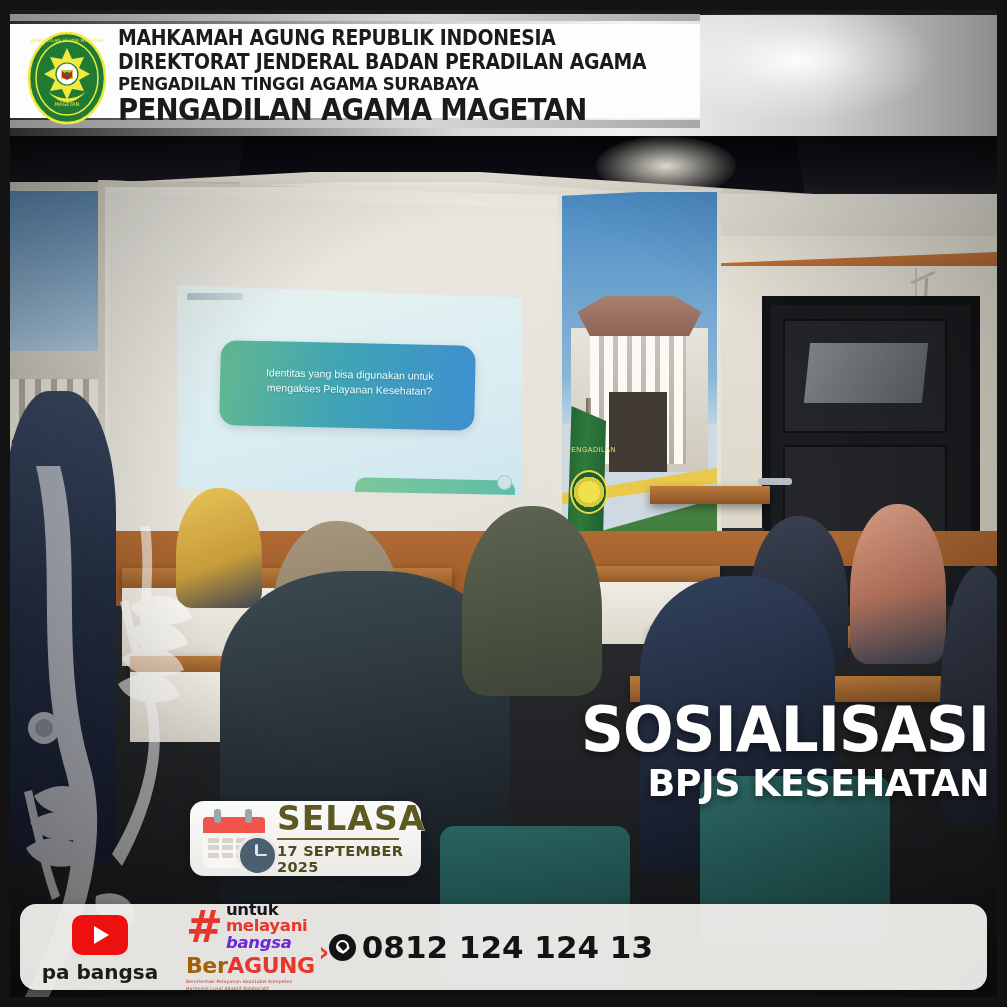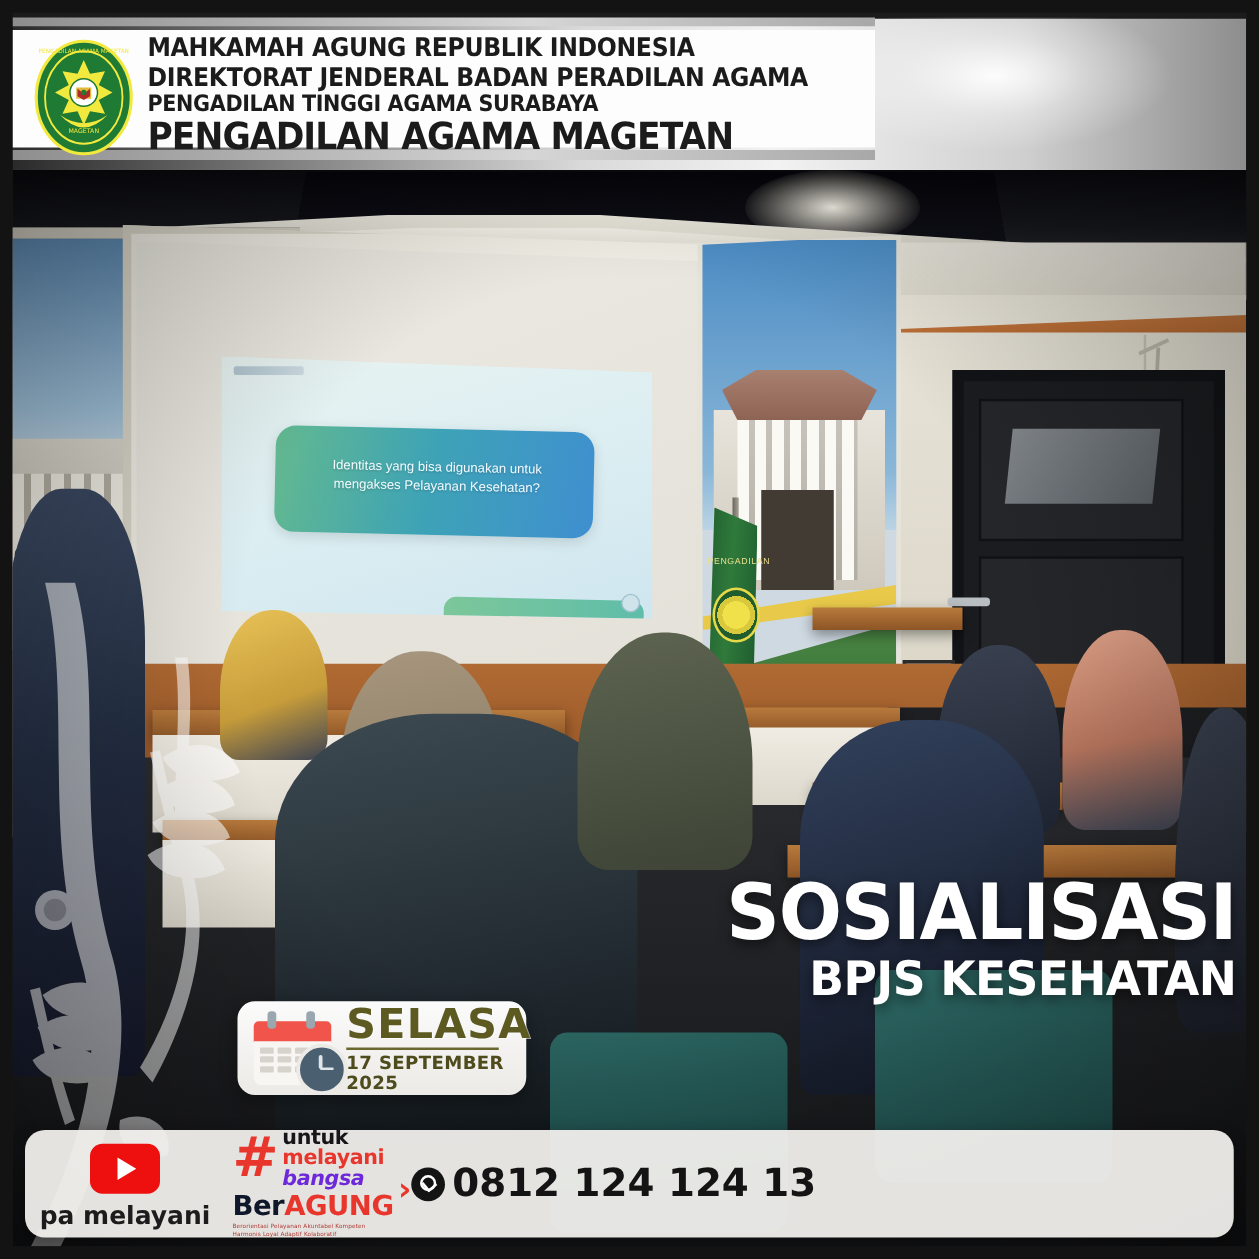--- a/index.html
+++ b/index.html
@@ -226,21 +226,21 @@
   .akhlak{display:flex;flex-direction:column;justify-content:center;height:100%;padding-left:6px;}
   .ak-top{display:flex;align-items:center;}
   .ak-hash{font-family:"DejaVu Sans",sans-serif;font-weight:bold;font-size:44px;color:#e8362c;line-height:.8;
      transform:skewX(-8px);margin-right:3px;}
   .ak-words{line-height:1.02;}
   .ak-w{font-family:"DejaVu Sans",sans-serif;font-weight:bold;font-size:16.5px;letter-spacing:-.3px;}
   .ak-w1{color:#16161a;}
   .ak-w2{color:#e8362c;}
   .ak-w3{color:#6d28d9;font-style:italic;}
   .ak-brand{font-family:"DejaVu Sans",sans-serif;font-weight:bold;font-size:22px;color:#e8362c;margin-top:1px;letter-spacing:-.4px;position:relative;}
-  .ak-brand .ber{color:#0f172a;}
+  .ak-brand .ber{color:#a16207;}
   .ak-chev{position:absolute;right:-14px;top:-16px;color:#e8362c;font-size:26px;font-weight:bold;}
   .ak-fine{font-size:4.6px;color:#b03a33;line-height:1.45;letter-spacing:.1px;max-width:112px;margin-top:1px;font-family:"DejaVu Sans",sans-serif;}
 
   .phone{display:flex;align-items:center;margin-left:14px;}
   .wa{width:27px;height:27px;border-radius:50%;background:#141414;position:relative;margin-right:6px;flex:none;}
   .wa:after{content:"";position:absolute;left:7px;top:6px;width:13px;height:13px;border:2.5px solid #fff;border-radius:50%;box-sizing:border-box;}
   .wa b{position:absolute;left:10px;top:9px;width:7px;height:7px;border-left:2.5px solid #fff;border-bottom:2.5px solid #fff;transform:rotate(-40deg);}
   .phnum{font-family:"DejaVu Sans",sans-serif;font-weight:bold;font-size:31px;color:#141414;letter-spacing:0px;white-space:nowrap;}
 </style>
 </head>
@@ -418,21 +418,21 @@
   </div>
 
   <div class="socialbar">
 
 
 
     <div class="sitem" style="width:160px;">
       <div class="sicon">
           <div class="yt"></div>
         </div>
-      <div class="slabel">pa melayani</div>
+      <div class="slabel">pa bangsa</div>
     </div>
 
 
     <div class="akhlak">
       <div class="ak-top">
         <div class="ak-hash">#</div>
         <div class="ak-words">
           <div class="ak-w ak-w1">untuk</div>
           <div class="ak-w ak-w2">melayani</div>
           <div class="ak-w ak-w3">bangsa</div>

